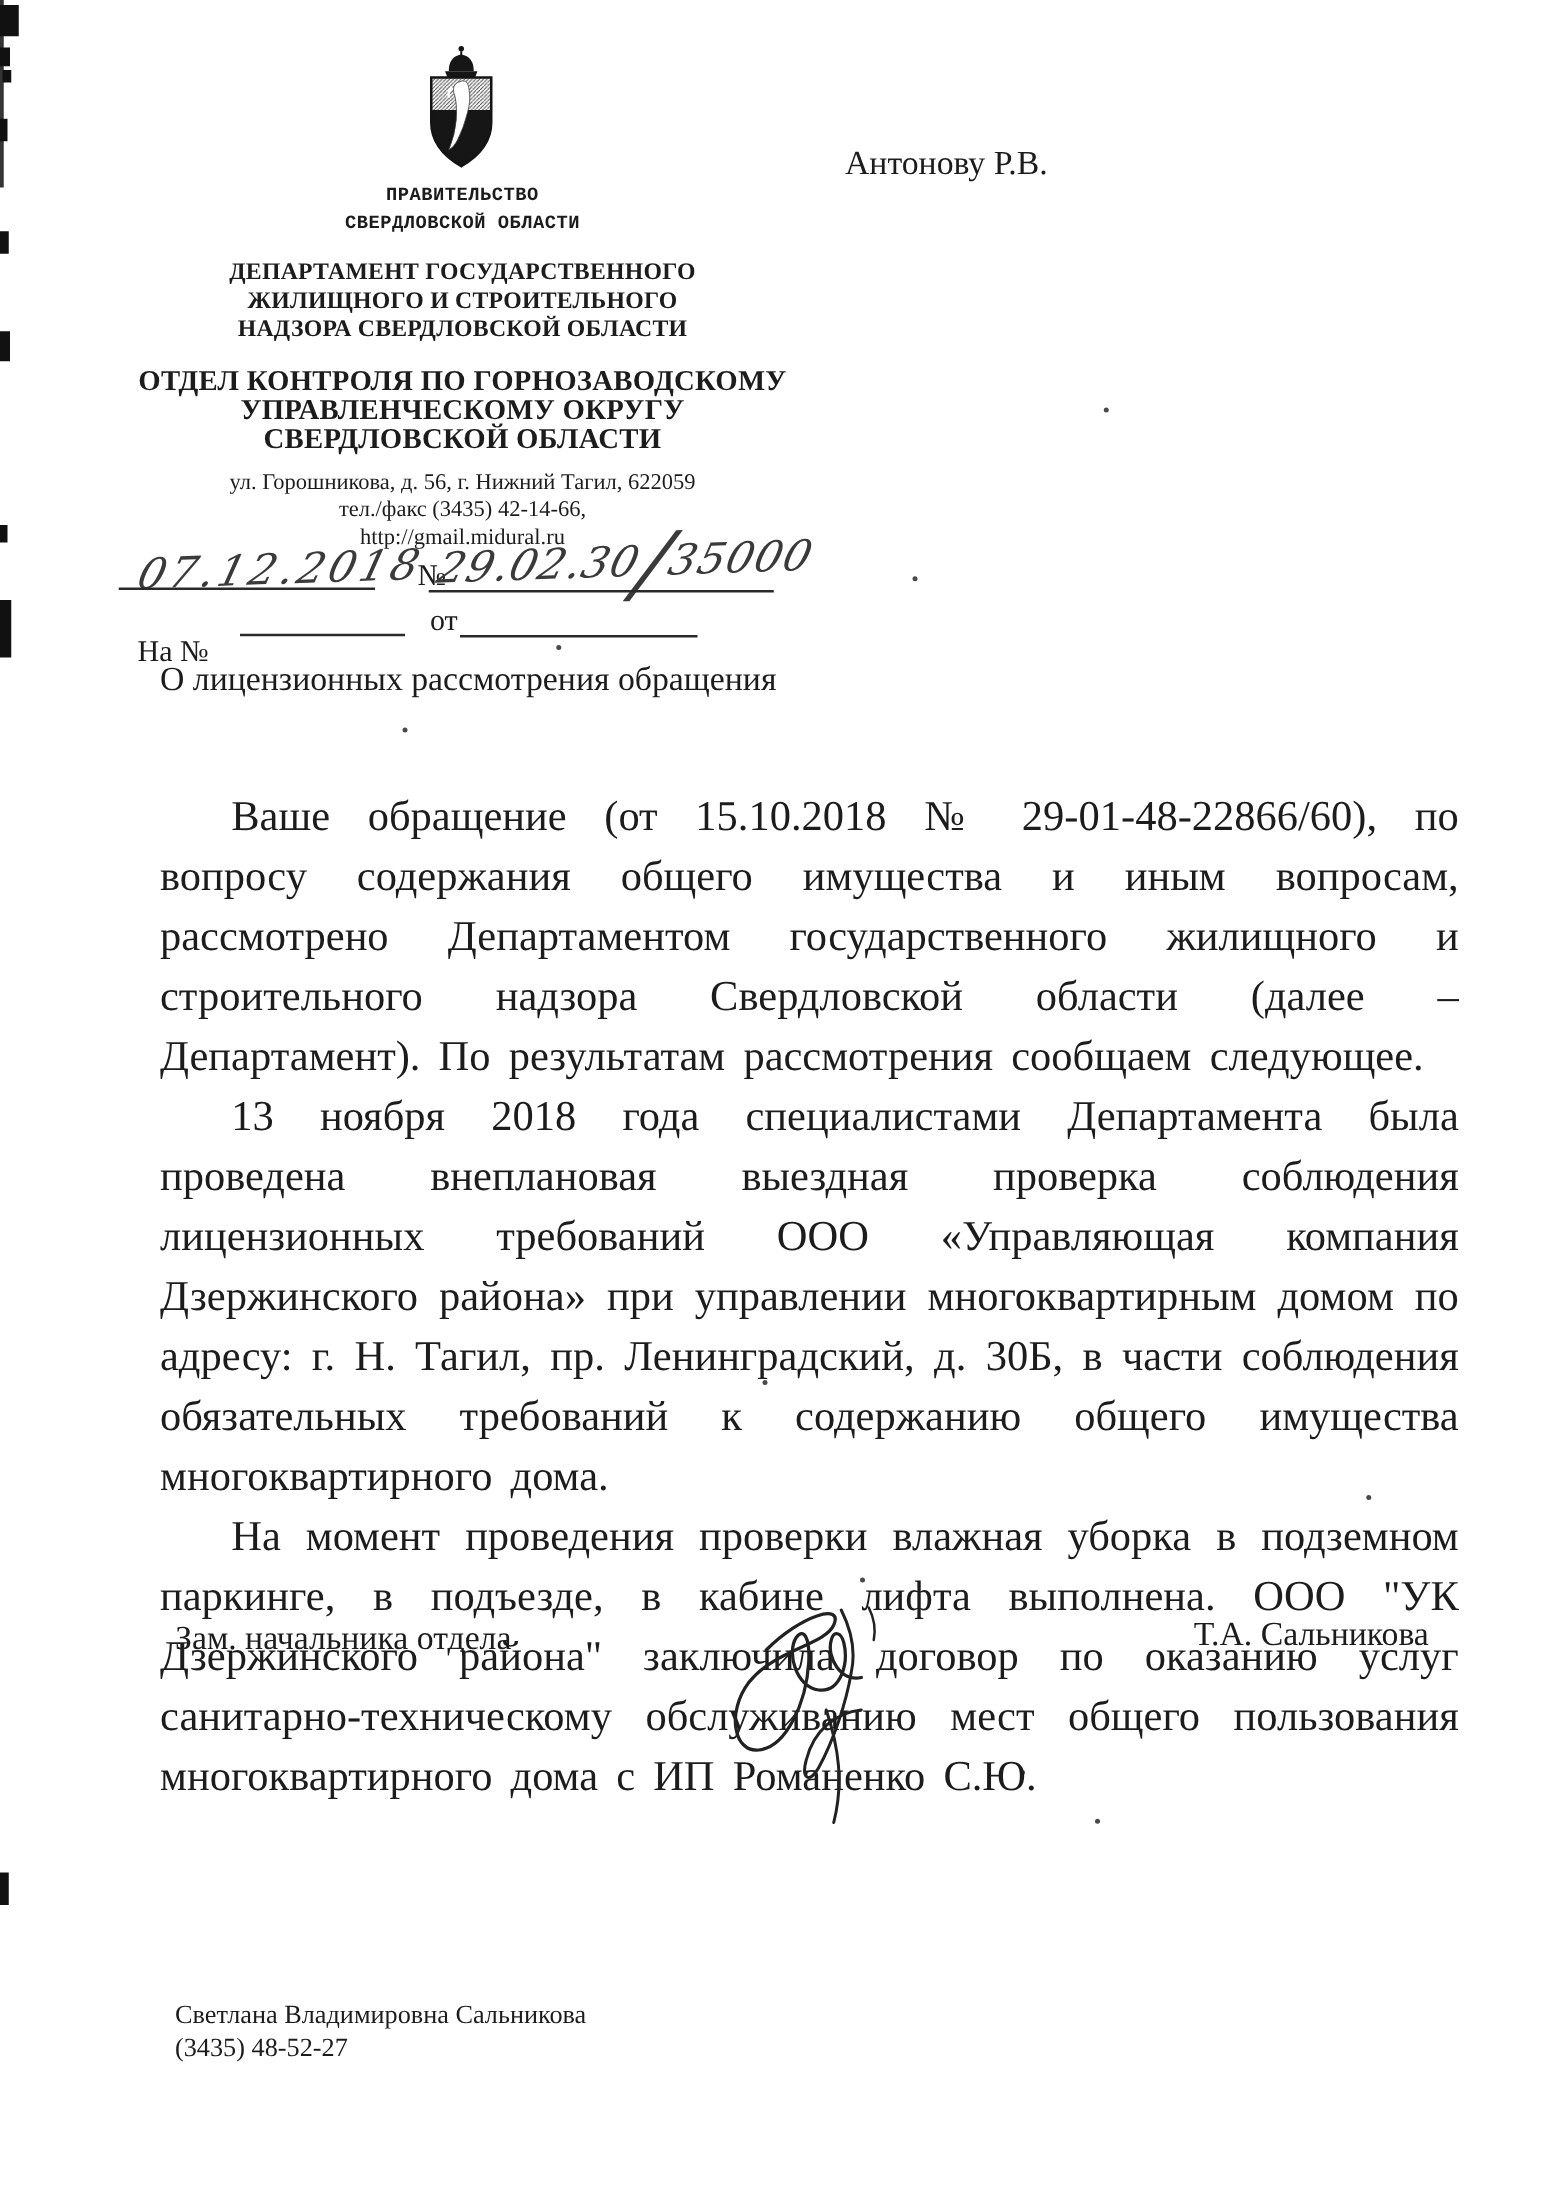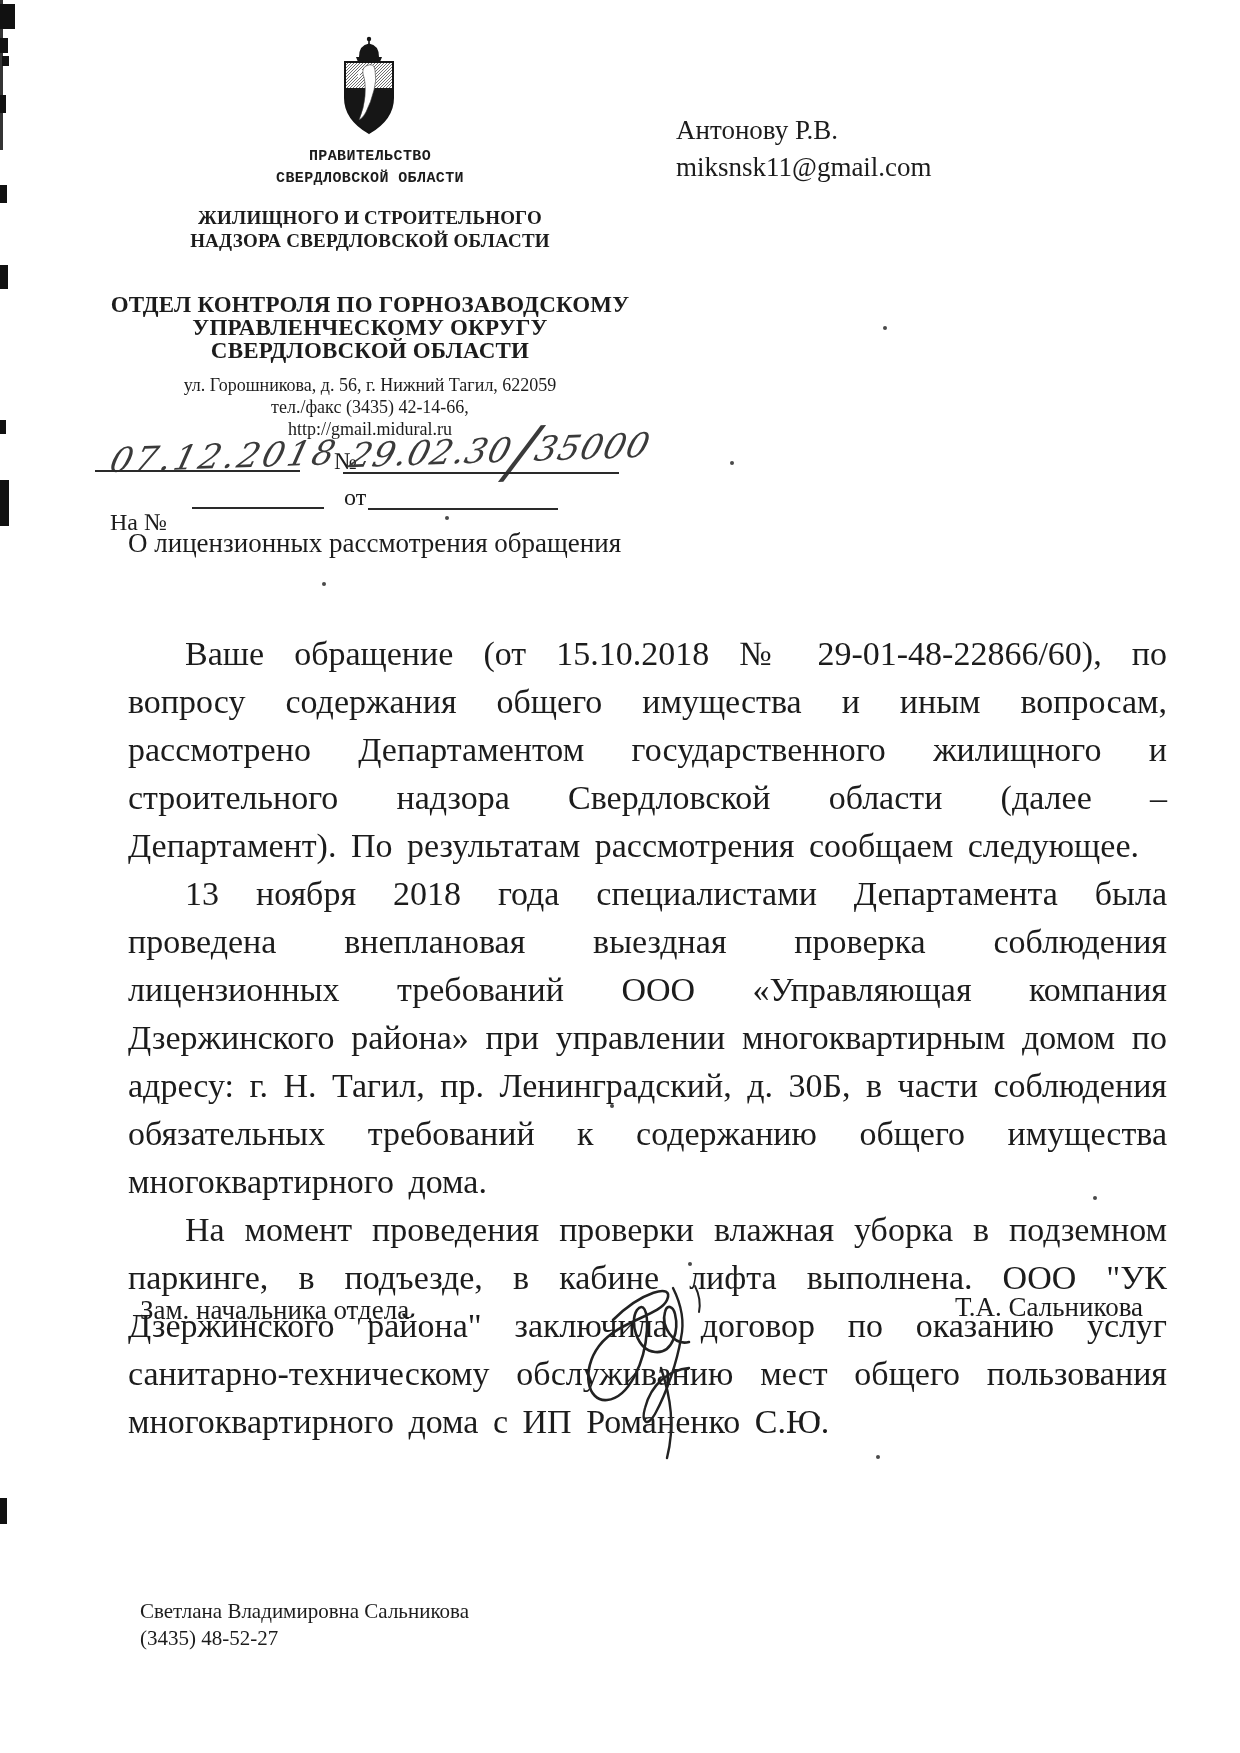--- a/index.html
+++ b/index.html
@@ -107,20 +107,21 @@
         <path d="M3,26 H51 V62 Q51,83 27,97 Q3,83 3,62 Z" fill="none" stroke="#141414" stroke-width="2"></path>
       </svg>
     </span>
 
     <div class="lh-gov">
       <div>ПРАВИТЕЛЬСТВО</div>
       <div>СВЕРДЛОВСКОЙ ОБЛАСТИ</div>
     </div>
 
     <div class="lh-dep">
+      <div>ДЕПАРТАМЕНТ ГОСУДАРСТВЕННОГО</div>
       <div>ЖИЛИЩНОГО И СТРОИТЕЛЬНОГО</div>
       <div>НАДЗОРА СВЕРДЛОВСКОЙ ОБЛАСТИ</div>
     </div>
 
     <div class="lh-div">
       <div>ОТДЕЛ КОНТРОЛЯ ПО ГОРНОЗАВОДСКОМУ</div>
       <div>УПРАВЛЕНЧЕСКОМУ ОКРУГУ</div>
       <div>СВЕРДЛОВСКОЙ ОБЛАСТИ</div>
     </div>
 
@@ -138,21 +139,20 @@
   <div class="rule r-date"></div>
   <div class="rule r-num"></div>
 
   <span class="onno-label">На №</span>
   <div class="rule r-in"></div>
   <span class="ot-label">от</span>
   <div class="rule r-ot"></div>
 
   <div class="recipient">
     <div>Антонову Р.В.</div>
-    <div>miksnsk11@gmail.com</div>
   </div>
 
   <div class="subject">О лицензионных рассмотрения обращения</div>
 
   <div class="body-text">
     <p>Ваше обращение (от 15.10.2018 № 29-01-48-22866/60), по вопросу содержания общего имущества и иным вопросам, рассмотрено Департаментом государственного жилищного и строительного надзора Свердловской области (далее – Департамент). По результатам рассмотрения сообщаем следующее.</p>
     <p>13 ноября 2018 года специалистами Департамента была проведена внеплановая выездная проверка соблюдения лицензионных требований ООО «Управляющая компания Дзержинского района» при управлении многоквартирным домом по адресу: г. Н. Тагил, пр. Ленинградский, д. 30Б, в части соблюдения обязательных требований к содержанию общего имущества многоквартирного дома.</p>
     <p>На момент проведения проверки влажная уборка в подземном паркинге, в подъезде, в кабине лифта выполнена. ООО "УК Дзержинского района" заключила договор по оказанию услуг санитарно-техническому обслуживанию мест общего пользования многоквартирного дома с ИП Романенко С.Ю.</p>
   </div>
 

